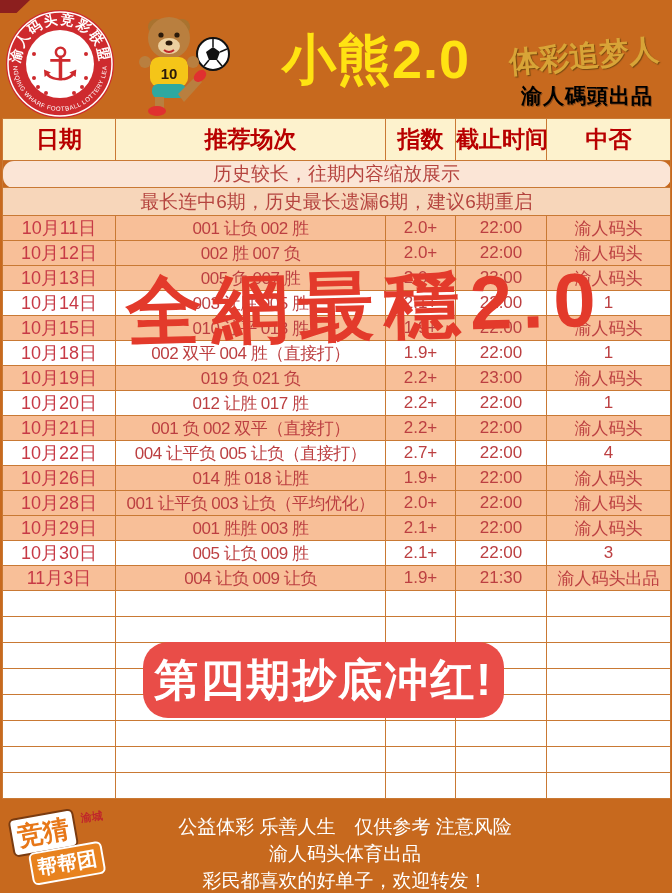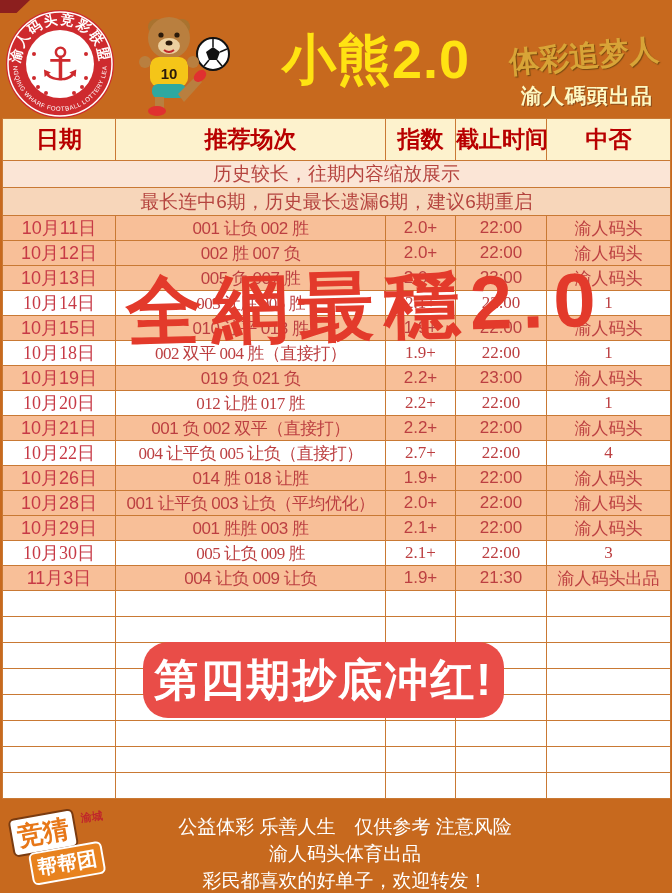--- a/index.html
+++ b/index.html
@@ -11,34 +11,34 @@
   #badge{position:absolute;left:4px;top:8px;}
   #bear{position:absolute;left:112px;top:10px;}
   #title{position:absolute;left:232px;top:24px;width:238px;text-align:right;
          font-size:54px;font-weight:bold;color:#ffe312;letter-spacing:1px;}
   #year{position:absolute;left:538px;top:12px;font-size:38px;font-weight:bold;color:#cf2d26;
         letter-spacing:1px;z-index:1;}
   #slogan{position:absolute;left:498px;top:36px;width:172px;text-align:center;z-index:2;
           font-size:30px;font-weight:bold;color:#d8a437;transform:rotate(-5deg);
           text-shadow:1px 1px 1px #7a4a10;white-space:nowrap;}
   #byline{position:absolute;left:504px;top:82px;width:166px;text-align:center;
-          font-size:21px;font-weight:bold;color:#fef9c3;letter-spacing:1px;
+          font-size:21px;font-weight:bold;color:#000000;letter-spacing:1px;
           text-shadow:1px 1px 0 #8a4a1a;white-space:nowrap;}
   
   table{position:absolute;left:2px;top:118px;width:668px;border-collapse:collapse;
         table-layout:fixed;z-index:1;}
   col.c-date{width:113px;}col.c-pick{width:270px;}col.c-idx{width:70px;}
   col.c-time{width:91px;}col.c-res{width:124px;}
   th,td{border:1px solid #c97934;text-align:center;padding:0;overflow:hidden;
         white-space:nowrap;}
   th{background:#fdf2cd;color:#b80000;font-size:23px;font-weight:bold;height:41px;}
-  tr.notice1 td{background:#fbe5d6;color:#b5443f;font-size:19px;height:26px;}
+  tr.notice1 td{background:#fbe5d6;color:#b5443f;font-size:19px;height:26px;border-radius:11px;}
   tr.notice2 td{background:#f7d6ba;color:#b5443f;font-size:19px;height:27px;}
   tr.data td{background:#f8bf98;color:#bc3f41;font-size:17px;height:23px;}
-  tr.data.hit td{background:#ffffff;font-family:Liberation Serif, serif;}
+  tr.data.hit td{background:#ffffff;}
   tr.data td.cell-date{color:#c73a46;font-size:18px;}
   tr.data td.cell-pick{letter-spacing:-0.5px;}
   tr.empty td{background:#ffffff;height:25px;}
   
   #watermark{position:absolute;left:126px;top:256px;z-index:6;white-space:nowrap;
              font-size:76px;font-weight:bold;color:#e33a2b;letter-spacing:10px;
              transform:rotate(-1.5deg);}
   #banner{position:absolute;left:143px;top:642px;width:361px;height:76px;z-index:6;
           background:#e94d48;border-radius:25px;display:flex;align-items:center;
           justify-content:center;color:#ffffff;font-size:44px;font-weight:bold;

